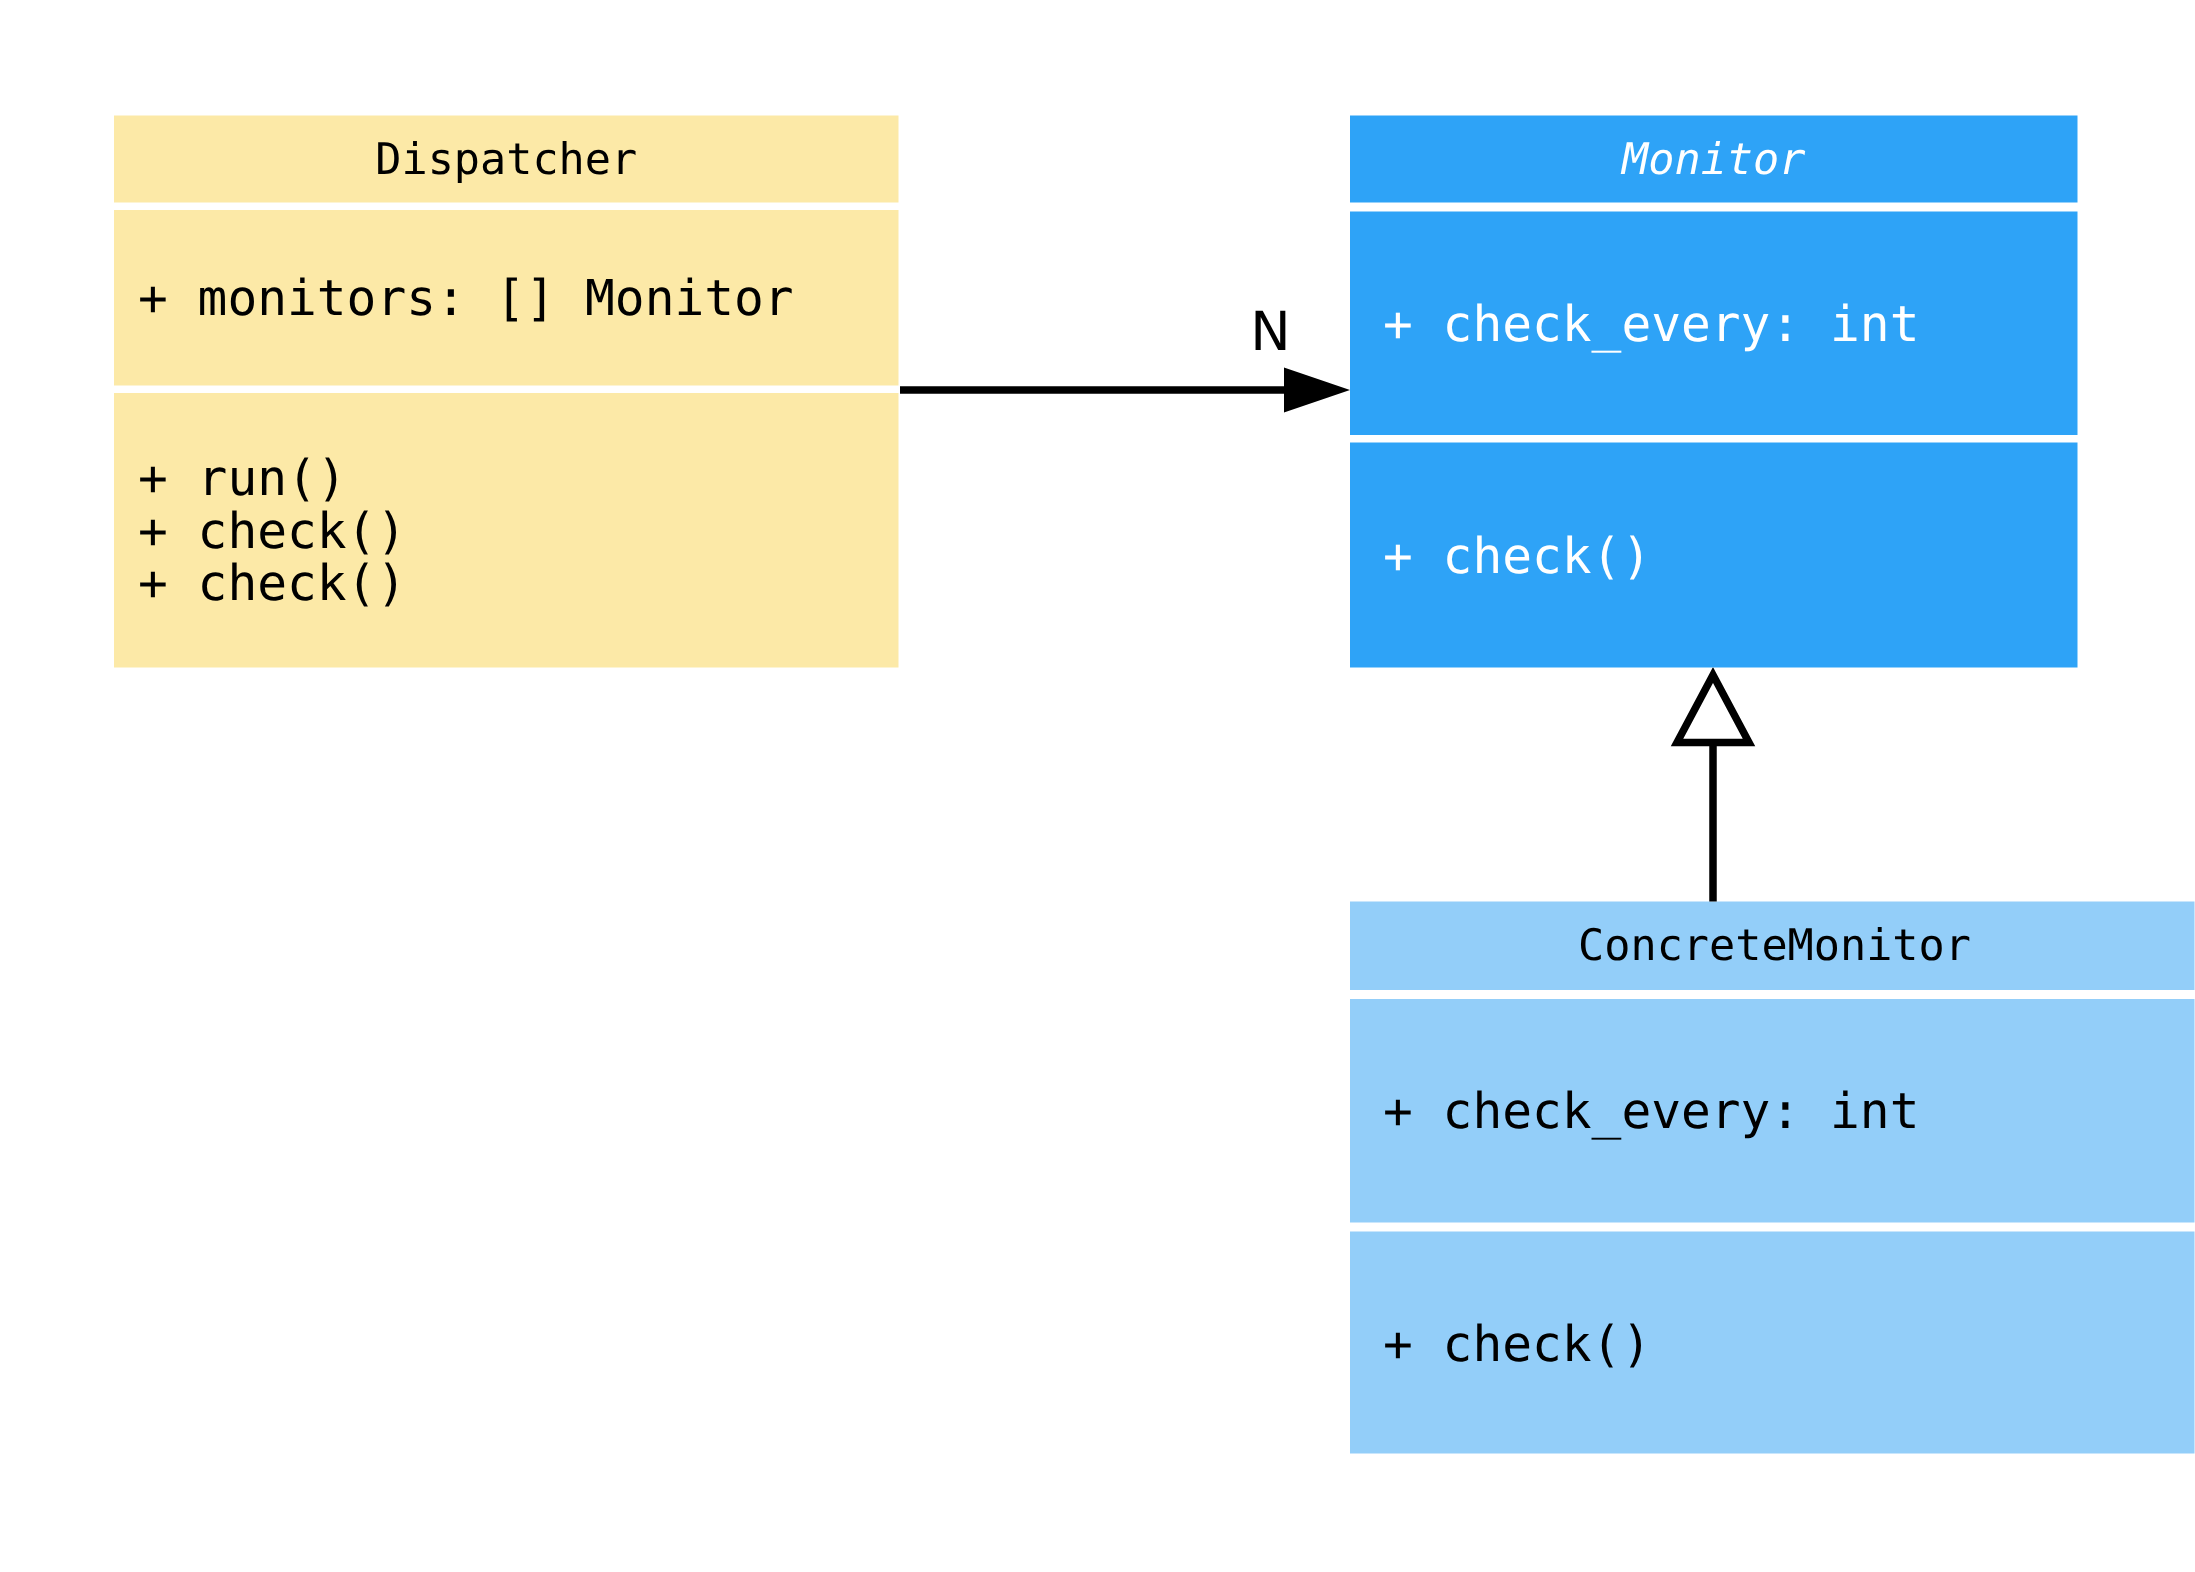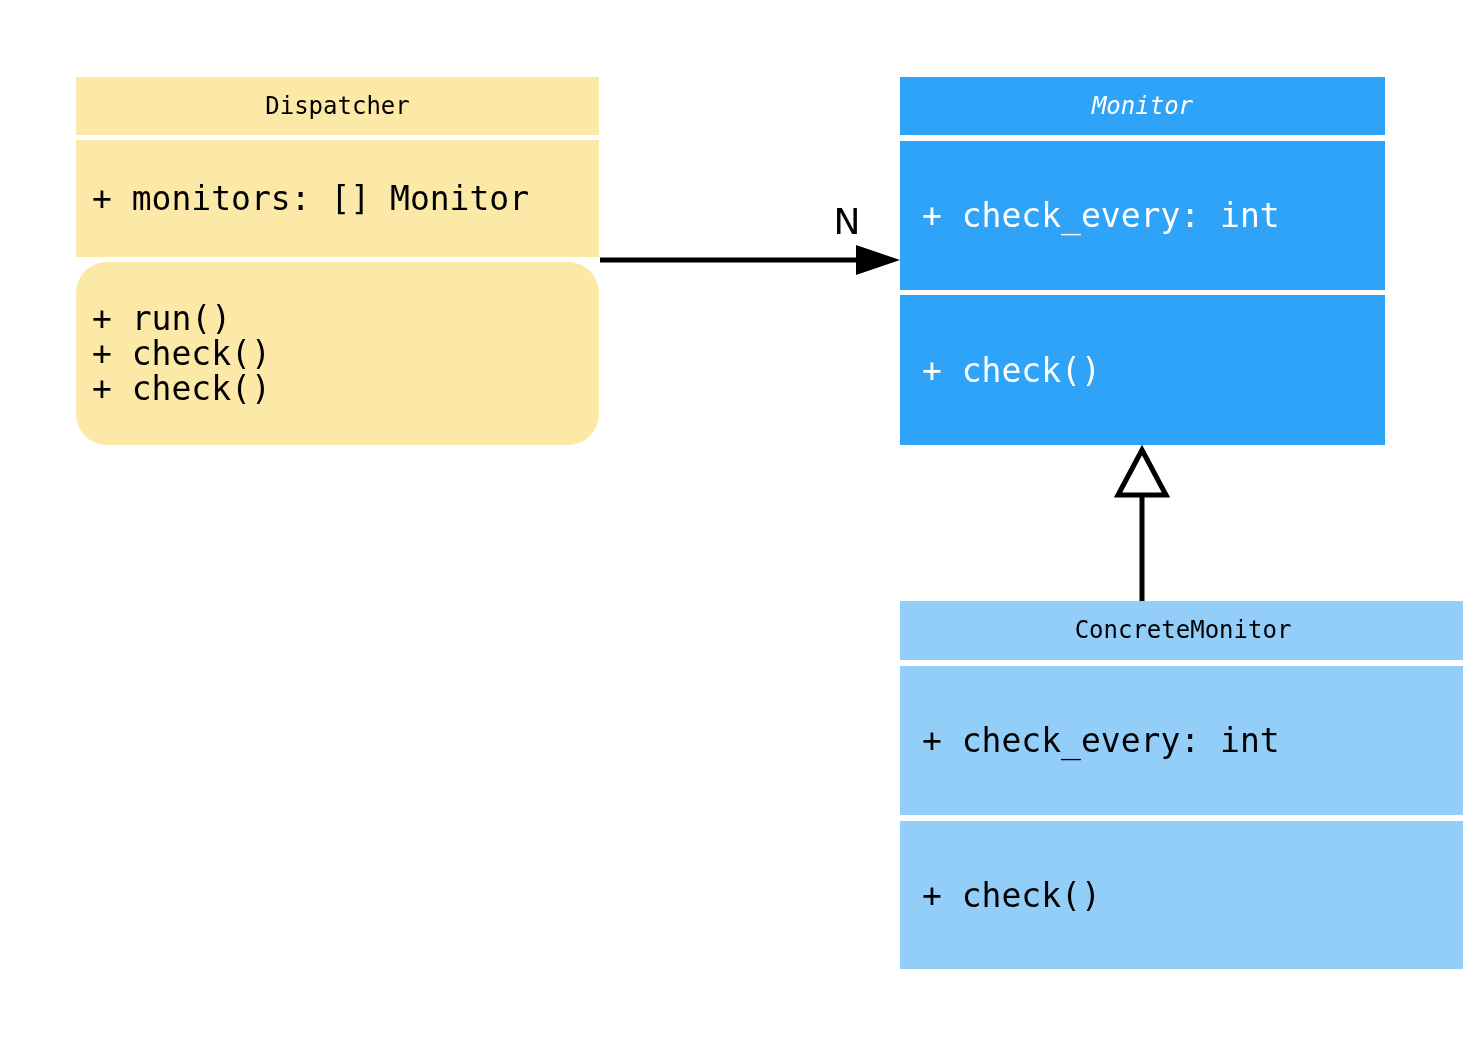--- a/index.html
+++ b/index.html
@@ -7,31 +7,31 @@
     width:1463px;height:1048px;
     background:#ffffff;
     position:relative;
     font-family:"DejaVu Sans Mono", monospace;
     overflow:hidden;
   }
   .cls{position:absolute;}
   .sec{box-sizing:border-box;}
   .sec.title{
     display:flex;align-items:center;justify-content:center;
-    font-size:24px;line-height:35px;
+    font-size:29px;line-height:35px;
   }
   .sec.attrs,.sec.methods{
     display:flex;flex-direction:column;justify-content:center;
     font-size:33px;line-height:35px;
   }
   
   .box-dispatcher{left:76px;top:77px;width:523px;color:#000000;}
   .box-dispatcher .title{height:58px;margin-bottom:5px;}
   .box-dispatcher .attrs{height:117px;margin-bottom:5px;padding-left:16px;}
-  .box-dispatcher .methods{height:183px;padding-left:16px;border-radius:31px;}
+  .box-dispatcher .methods{height:183px;padding-left:16px;}
   
   .box-monitor{left:900px;top:77px;width:485px;color:#ffffff;}
   .box-monitor .title{height:58px;margin-bottom:6px;font-style:italic;text-align:right;}
   .box-monitor .attrs{height:149px;margin-bottom:5px;padding-left:22px;}
   .box-monitor .methods{height:150px;padding-left:22px;}
   
   .box-concrete{left:900px;top:601px;width:566px;color:#000000;border-radius:20px;}
   .box-concrete .title{height:59px;margin-bottom:6px;}
   .box-concrete .attrs{height:149px;margin-bottom:6px;padding-left:22px;}
   .box-concrete .methods{height:148px;padding-left:22px;}

